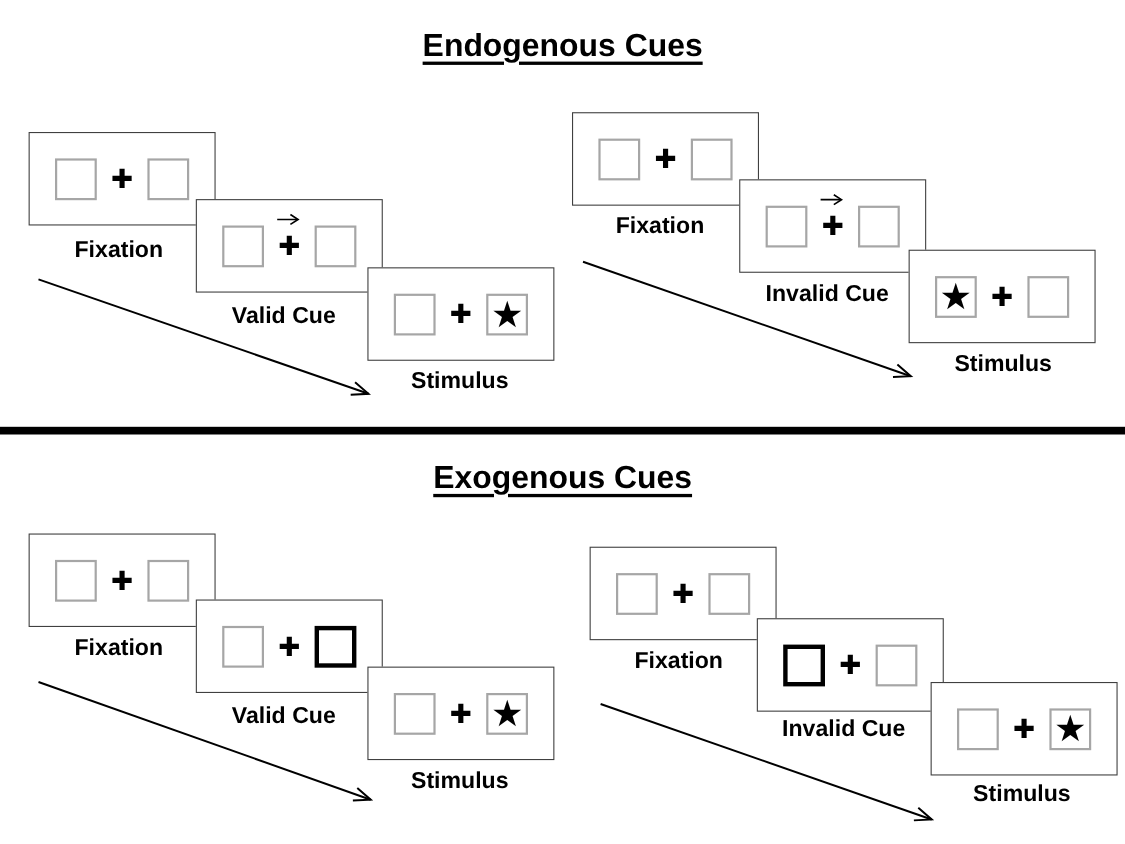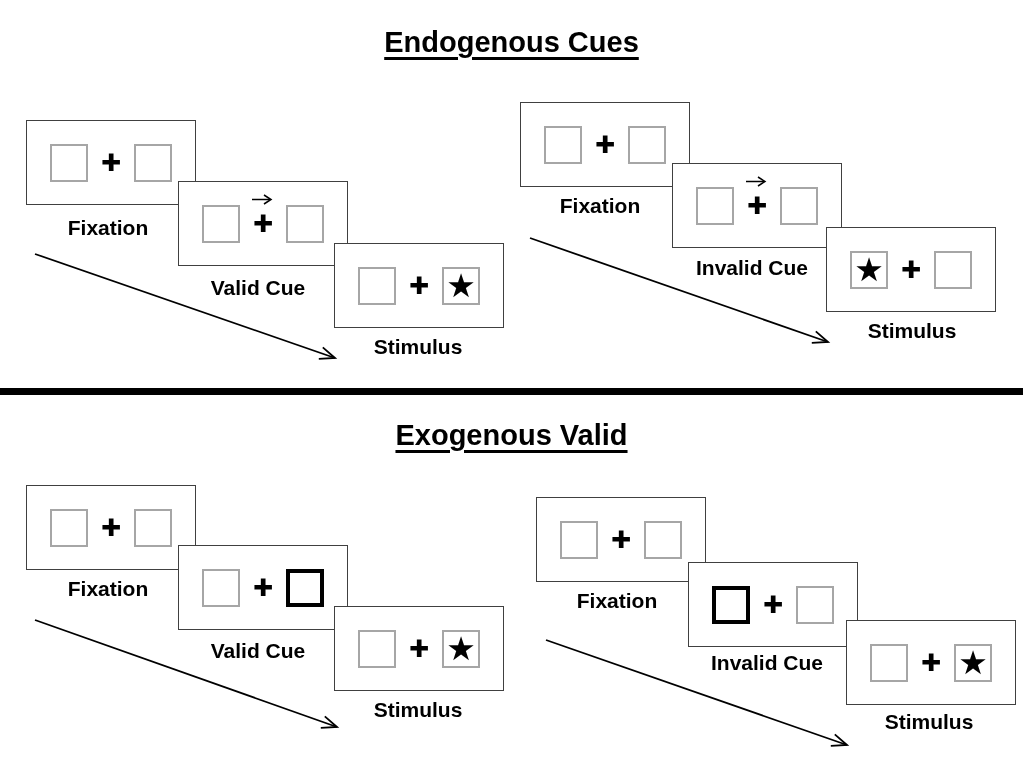--- a/index.html
+++ b/index.html
@@ -30,21 +30,21 @@
 
   .seq-arrow { position:absolute; }
 </style>
 </head>
 <body>
 
 <div class="stage">
 
   <div class="title" style="top:26px"><span>Endogenous Cues</span></div>
   <div class="divider"></div>
-  <div class="title" style="top:419px"><span>Exogenous Valid</span></div>
+  <div class="title" style="top:419px"><span>Exogenous Cues</span></div>
 
   <div class="panel" style="left:26px;top:120px">
     <span class="box"></span>
     <span class="plus">✚</span>
     <span class="box"></span>
   </div>
   <div class="plabel" style="left:23px;top:216px">Fixation</div>
 
   <div class="panel" style="left:178px;top:181px">
     <svg class="cue-arrow" width="24" height="11" viewBox="0 0 24 11">

